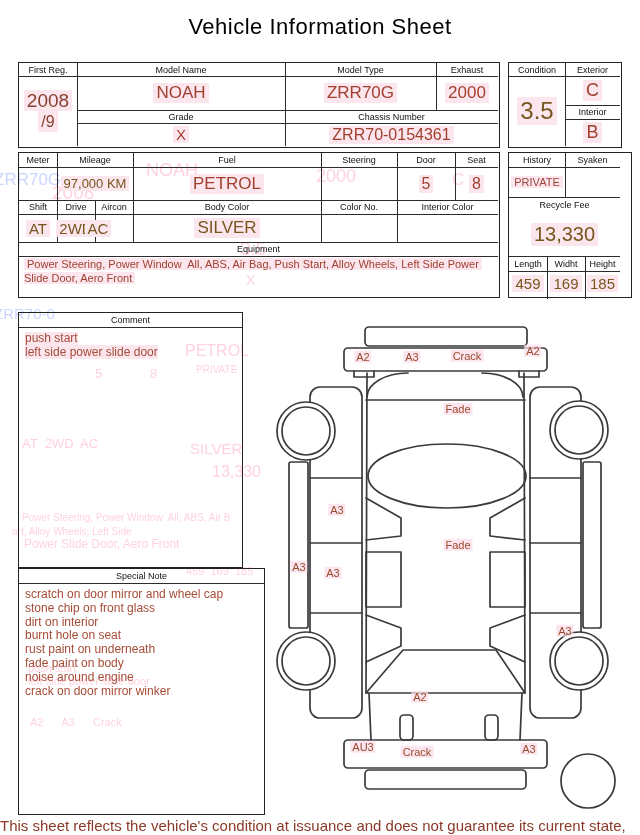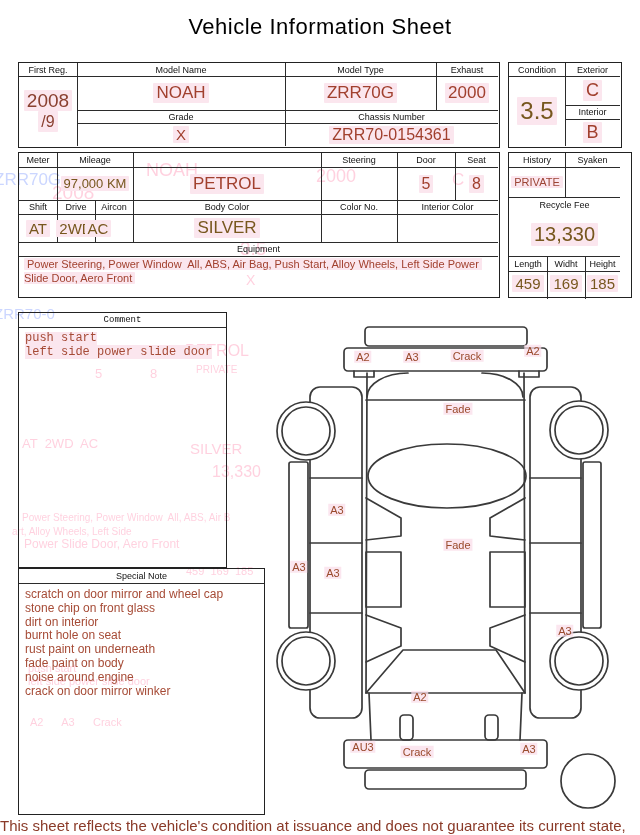--- a/index.html
+++ b/index.html
@@ -132,20 +132,21 @@
     <i class="ln-h" style="left:0;top:103px;width:479px;"></i>
     <i class="ln-v" style="left:38px;top:0;height:89px;"></i>
     <i class="ln-v" style="left:114px;top:0;height:89px;"></i>
     <i class="ln-v" style="left:302px;top:0;height:89px;"></i>
     <i class="ln-v" style="left:378px;top:0;height:89px;"></i>
     <i class="ln-v" style="left:436px;top:0;height:47px;"></i>
     <i class="ln-v" style="left:76px;top:47px;height:42px;"></i>
 
     <div class="cell hdrtxt" style="left:0;top:0;width:38px;height:14px;">Meter</div>
     <div class="cell hdrtxt" style="left:38px;top:0;width:76px;height:14px;">Mileage</div>
+    <div class="cell hdrtxt" style="left:114px;top:0;width:188px;height:14px;">Fuel</div>
     <div class="cell hdrtxt" style="left:302px;top:0;width:76px;height:14px;">Steering</div>
     <div class="cell hdrtxt" style="left:378px;top:0;width:58px;height:14px;">Door</div>
     <div class="cell hdrtxt" style="left:436px;top:0;width:43px;height:14px;">Seat</div>
 
     <div class="cell brown fs13" style="left:38px;top:14px;width:76px;height:33px;">
         <span class="hl">97,000 KM</span>
       </div>
     <div class="cell red fs17" style="left:114px;top:14px;width:188px;height:33px;">
         <span class="hl">PETROL</span>
       </div>
@@ -206,21 +207,21 @@
         <span class="hl">459</span>
       </div>
     <div class="cell brown fs15" style="left:38px;top:118px;width:38px;height:25px;">
         <span class="hl">169</span>
       </div>
     <div class="cell brown fs15" style="left:76px;top:118px;width:35px;height:25px;">
         <span class="hl">185</span>
       </div>
   </div>
 
-  <div class="box" style="left:18px;top:312px;width:209px;height:256px;font-family:Liberation Mono, monospace;">
+  <div class="box" style="left:18px;top:312px;width:225px;height:256px;">
     <div class="boxhdr hdrtxt">Comment</div>
     <i class="hdr-line"></i>
     <div id="comment-lines">
         <div class="note-line"><span class="cmt-hl">push start</span></div>
         <div class="note-line"><span class="cmt-hl">left side power slide door</span></div>
       </div>
   </div>
 
   <div class="box" style="left:18px;top:568px;width:247px;height:247px;">
     <div class="boxhdr hdrtxt">Special Note</div>

